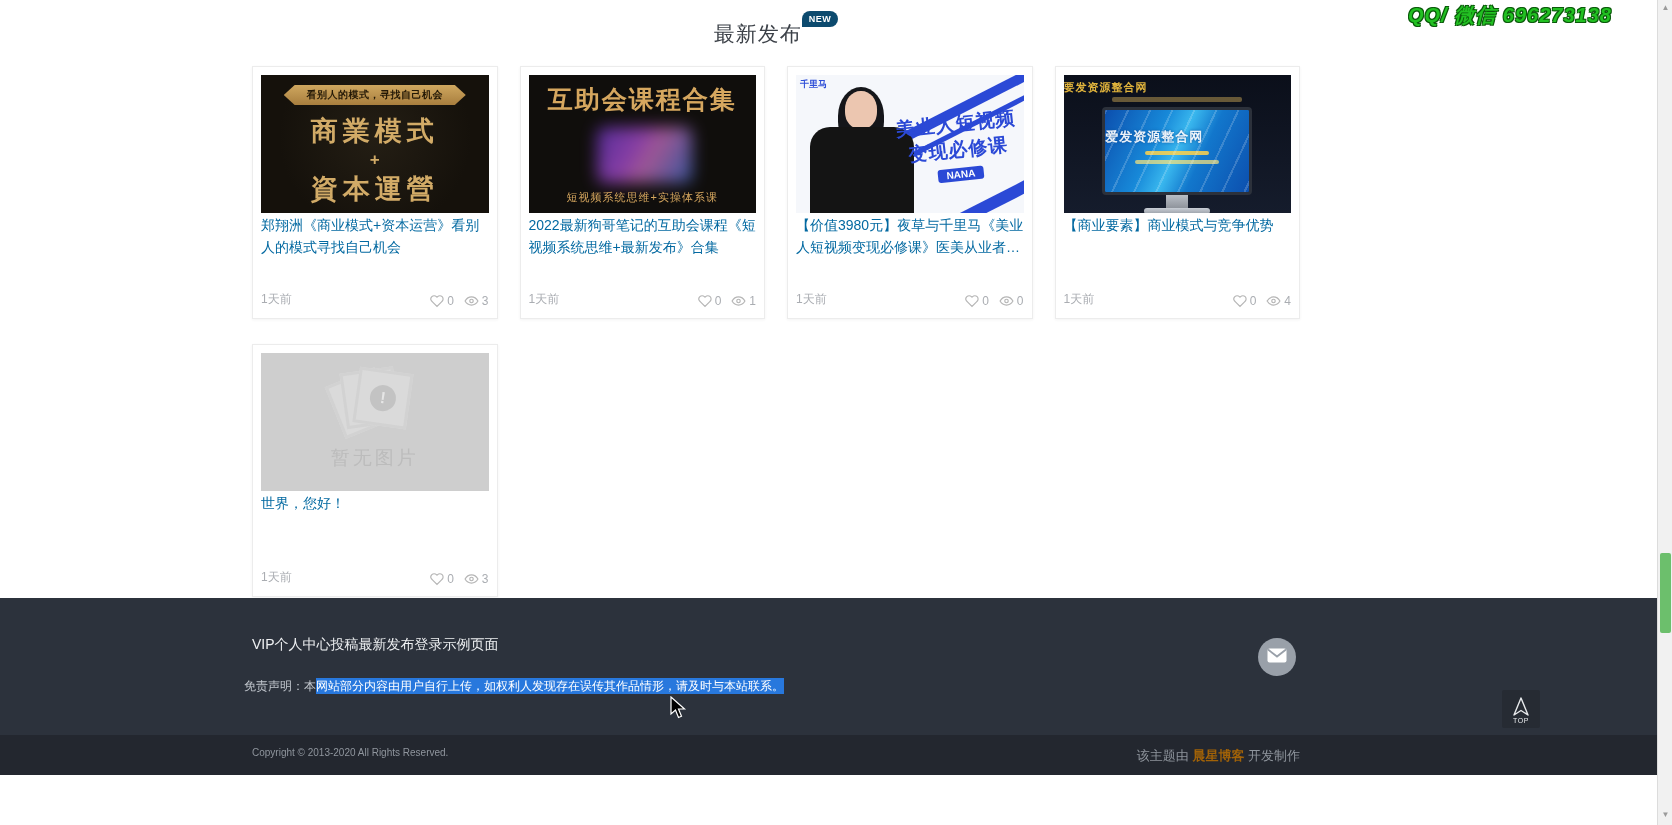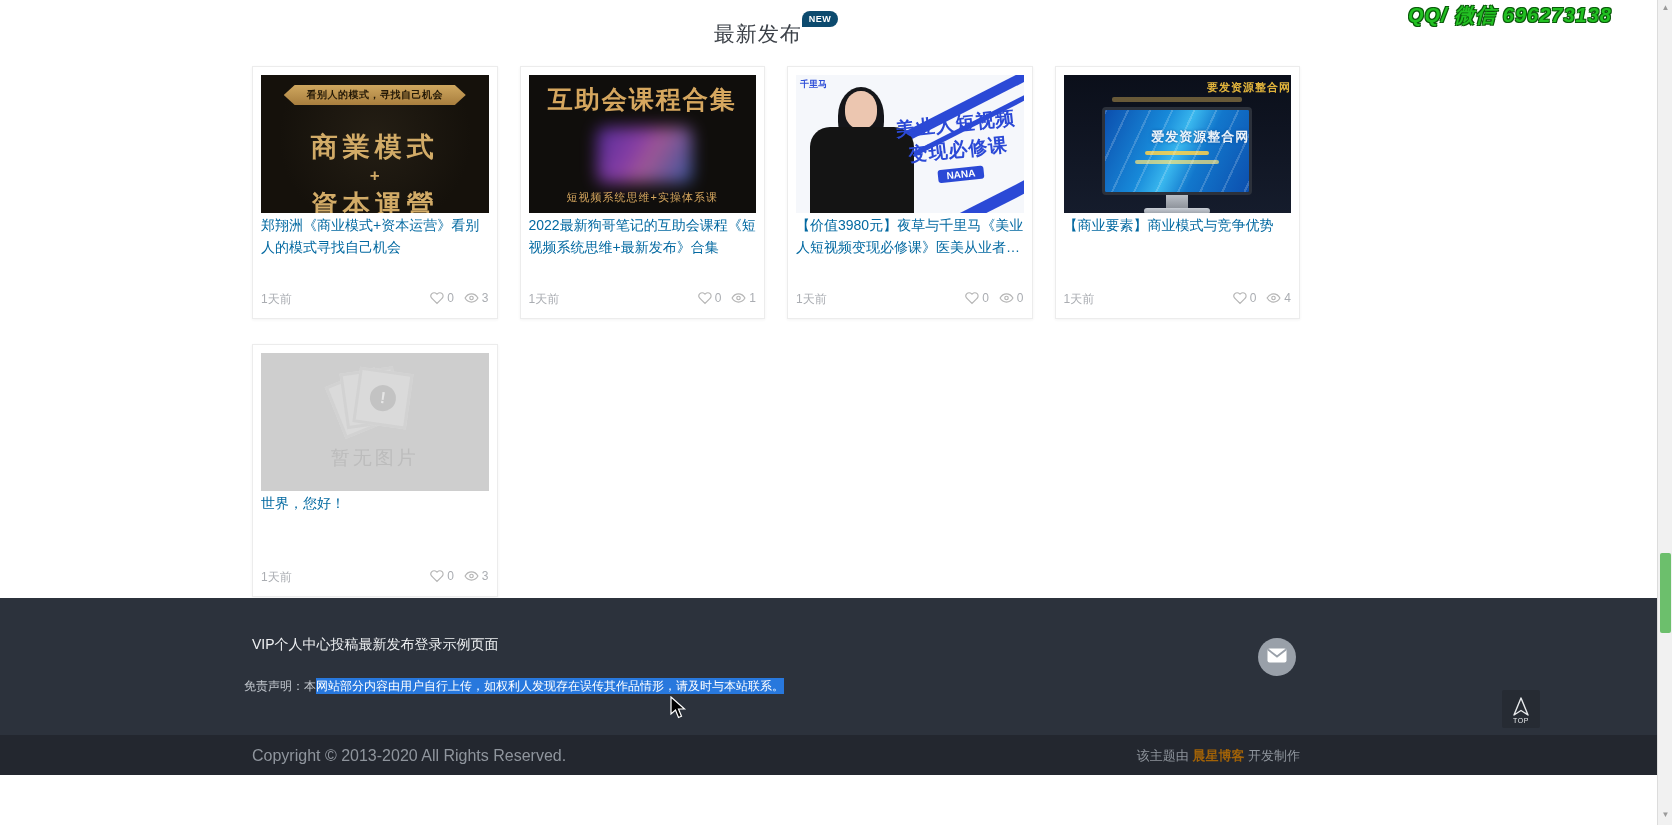--- a/index.html
+++ b/index.html
@@ -31,34 +31,34 @@
   .grid { margin-top:14px; display:grid; grid-template-columns:repeat(4,1fr); gap:25px 22px; }
   .card {
     background:#fff; border:1px solid #ececec; box-shadow:0 1px 3px rgba(0,0,0,.05);
     padding:8px 8px 10px; height:253px; display:flex; flex-direction:column; cursor:pointer;
   }
   .thumb { height:138px; position:relative; overflow:hidden; flex:none; }
   .card-title {
     margin-top:2px; font-size:14px; line-height:1.55; color:#0369a1;
     display:-webkit-box; -webkit-line-clamp:2; -webkit-box-orient:vertical; overflow:hidden;
   }
-  .card-meta { margin-top:auto; display:flex; align-items:flex-start; font-size:12px; color:#aaadb2; }
+  .card-meta { margin-top:auto; display:flex; align-items:flex-end; font-size:12px; color:#aaadb2; }
   .meta-stats { margin-left:auto; display:flex; align-items:center; gap:10px; }
   .stat { display:flex; align-items:center; gap:3px; }
   .stat svg { display:block; }
 
   
   .art-biz { background:radial-gradient(circle at 50% 45%, #241e14 0%, #15110b 70%); text-align:center; }
   .ribbon {
     margin:10px auto 0; width:80%; height:20px; line-height:20px;
     background:linear-gradient(#cfa75f,#a87e3e); color:#231806; font-size:10px; font-weight:bold;
     clip-path:polygon(0 50%, 6% 0, 94% 0, 100% 50%, 94% 100%, 6% 100%); letter-spacing:.5px;
   }
   .biz-line1,.biz-line3 { font-size:27px; font-weight:bold; color:#d2ab67; letter-spacing:5px; }
-  .biz-line1 { margin-top:24px;text-align:center; } .biz-line2 { font-size:17px; color:#d2ab67; font-weight:bold; margin:1px 0; }
+  .biz-line1 { margin-top:8px;text-align:center; } .biz-line2 { font-size:17px; color:#d2ab67; font-weight:bold; margin:1px 0; }
 
   
   .art-course { background:#100e0c; text-align:center; }
   .course-heading { margin-top:8px; font-size:25px; font-weight:bold; color:#d6a75f; letter-spacing:2px; white-space:nowrap; }
   .course-blob {
     position:absolute; left:68px; top:52px; width:95px; height:56px;
     background:linear-gradient(120deg,#6a36c6 0%,#b04fd8 40%,#d070c0 55%,#3f6fd0 100%);
     filter:blur(8px); opacity:.75; border-radius:8px;
   }
   .course-caption { position:absolute; bottom:8px; width:100%; font-size:11px; color:#d6a75f; letter-spacing:1px; }
@@ -71,21 +71,21 @@
   .b-stripe.s2 { width:240px; height:5px; transform:rotate(-27deg); top:44px; left:62px; }
   .b-stripe.s3 { width:250px; height:12px; transform:rotate(-27deg); bottom:-2px; left:60px; }
   .beauty-text { position:absolute; right:6px; top:36px; text-align:center; transform:rotate(-6deg); }
   .beauty-line { font-size:19px; font-weight:900; color:#2b49d6; letter-spacing:1px; white-space:nowrap; }
   .nana-tag { display:inline-block; margin-top:5px; background:#2b49d6; color:#fff; font-size:10px; font-weight:bold; padding:1px 9px; border-radius:3px; }
   .w-hair { position:absolute; left:42px; top:12px; width:46px; height:58px; background:#15161a; border-radius:50% 50% 40% 40%; }
   .w-head { position:absolute; left:49px; top:16px; width:32px; height:38px; background:#ecc6b0; border-radius:48% 48% 45% 45%; }
   .w-body { position:absolute; left:14px; top:52px; width:104px; height:90px; background:#141414; border-radius:20px 20px 0 0; }
 
   
-  .art-monitor { background:linear-gradient(#0b0f1a,#151c2c); text-align:right; }
+  .art-monitor { background:linear-gradient(#0b0f1a,#151c2c); text-align:left; }
   .mon-top { margin-top:5px; font-size:11px; font-weight:bold; color:#e0b33c; letter-spacing:1px; }
   .mon-sub { margin:2px auto 0; width:130px; height:5px; background:rgba(214,178,90,.45); border-radius:2px; }
   .screen-frame {
     margin:5px auto 0; width:150px; height:88px; background:#0e1118;
     border:3px solid #2c313b; border-radius:4px; position:relative; overflow:hidden;
   }
   .screen {
     position:absolute; inset:0;
     background:linear-gradient(115deg,#0c4fae 0%,#1788d8 35%,#39b7ee 50%,#1277cc 65%,#0c4fae 100%);
   }
@@ -123,21 +123,21 @@
   .mail-btn {
     position:absolute; left:1258px; top:638px; width:38px; height:38px; border-radius:50%;
     background:#99a0a9; display:flex; align-items:center; justify-content:center; cursor:pointer;
   }
   .top-btn {
     position:absolute; left:1502px; top:690px; width:38px; height:38px;
     background:#262b33; border-radius:2px; cursor:pointer;
     display:flex; flex-direction:column; align-items:center; justify-content:center;
   }
   .top-btn .top-label { color:#e8eaec; font-size:7px; margin-top:-6px; letter-spacing:.5px; }
-  .copyright { position:absolute; left:252px; top:747px; font-size:16px; color:#8f959d; }
+  .copyright { position:absolute; left:252px; top:747px; font-size:10px; color:#8f959d; }
   .theme-credit { position:absolute; top:747px; left:252px; width:1048px; text-align:right; font-size:13px; color:#8f959d; }
   .theme-credit b { color:#a16207; font-weight:bold; }
 
   
   .scrollbar { position:absolute; right:0; top:0; width:15px; height:825px; background:#f1f1f1; border-left:1px solid #dcdcdc; z-index:50; }
   .sb-arrow { position:absolute; left:0; width:15px; text-align:center; font-size:8px; color:#9a9a9a; line-height:16px; cursor:pointer; }
   .sb-arrow.up { top:0; } .sb-arrow.down { bottom:2px; }
   .sb-thumb { position:absolute; left:2px; top:553px; width:11px; height:80px; background:#6cbf6c; border-radius:2px; cursor:pointer; }
 
   .cursor { position:absolute; left:670px; top:696px; z-index:99; pointer-events:none; }

